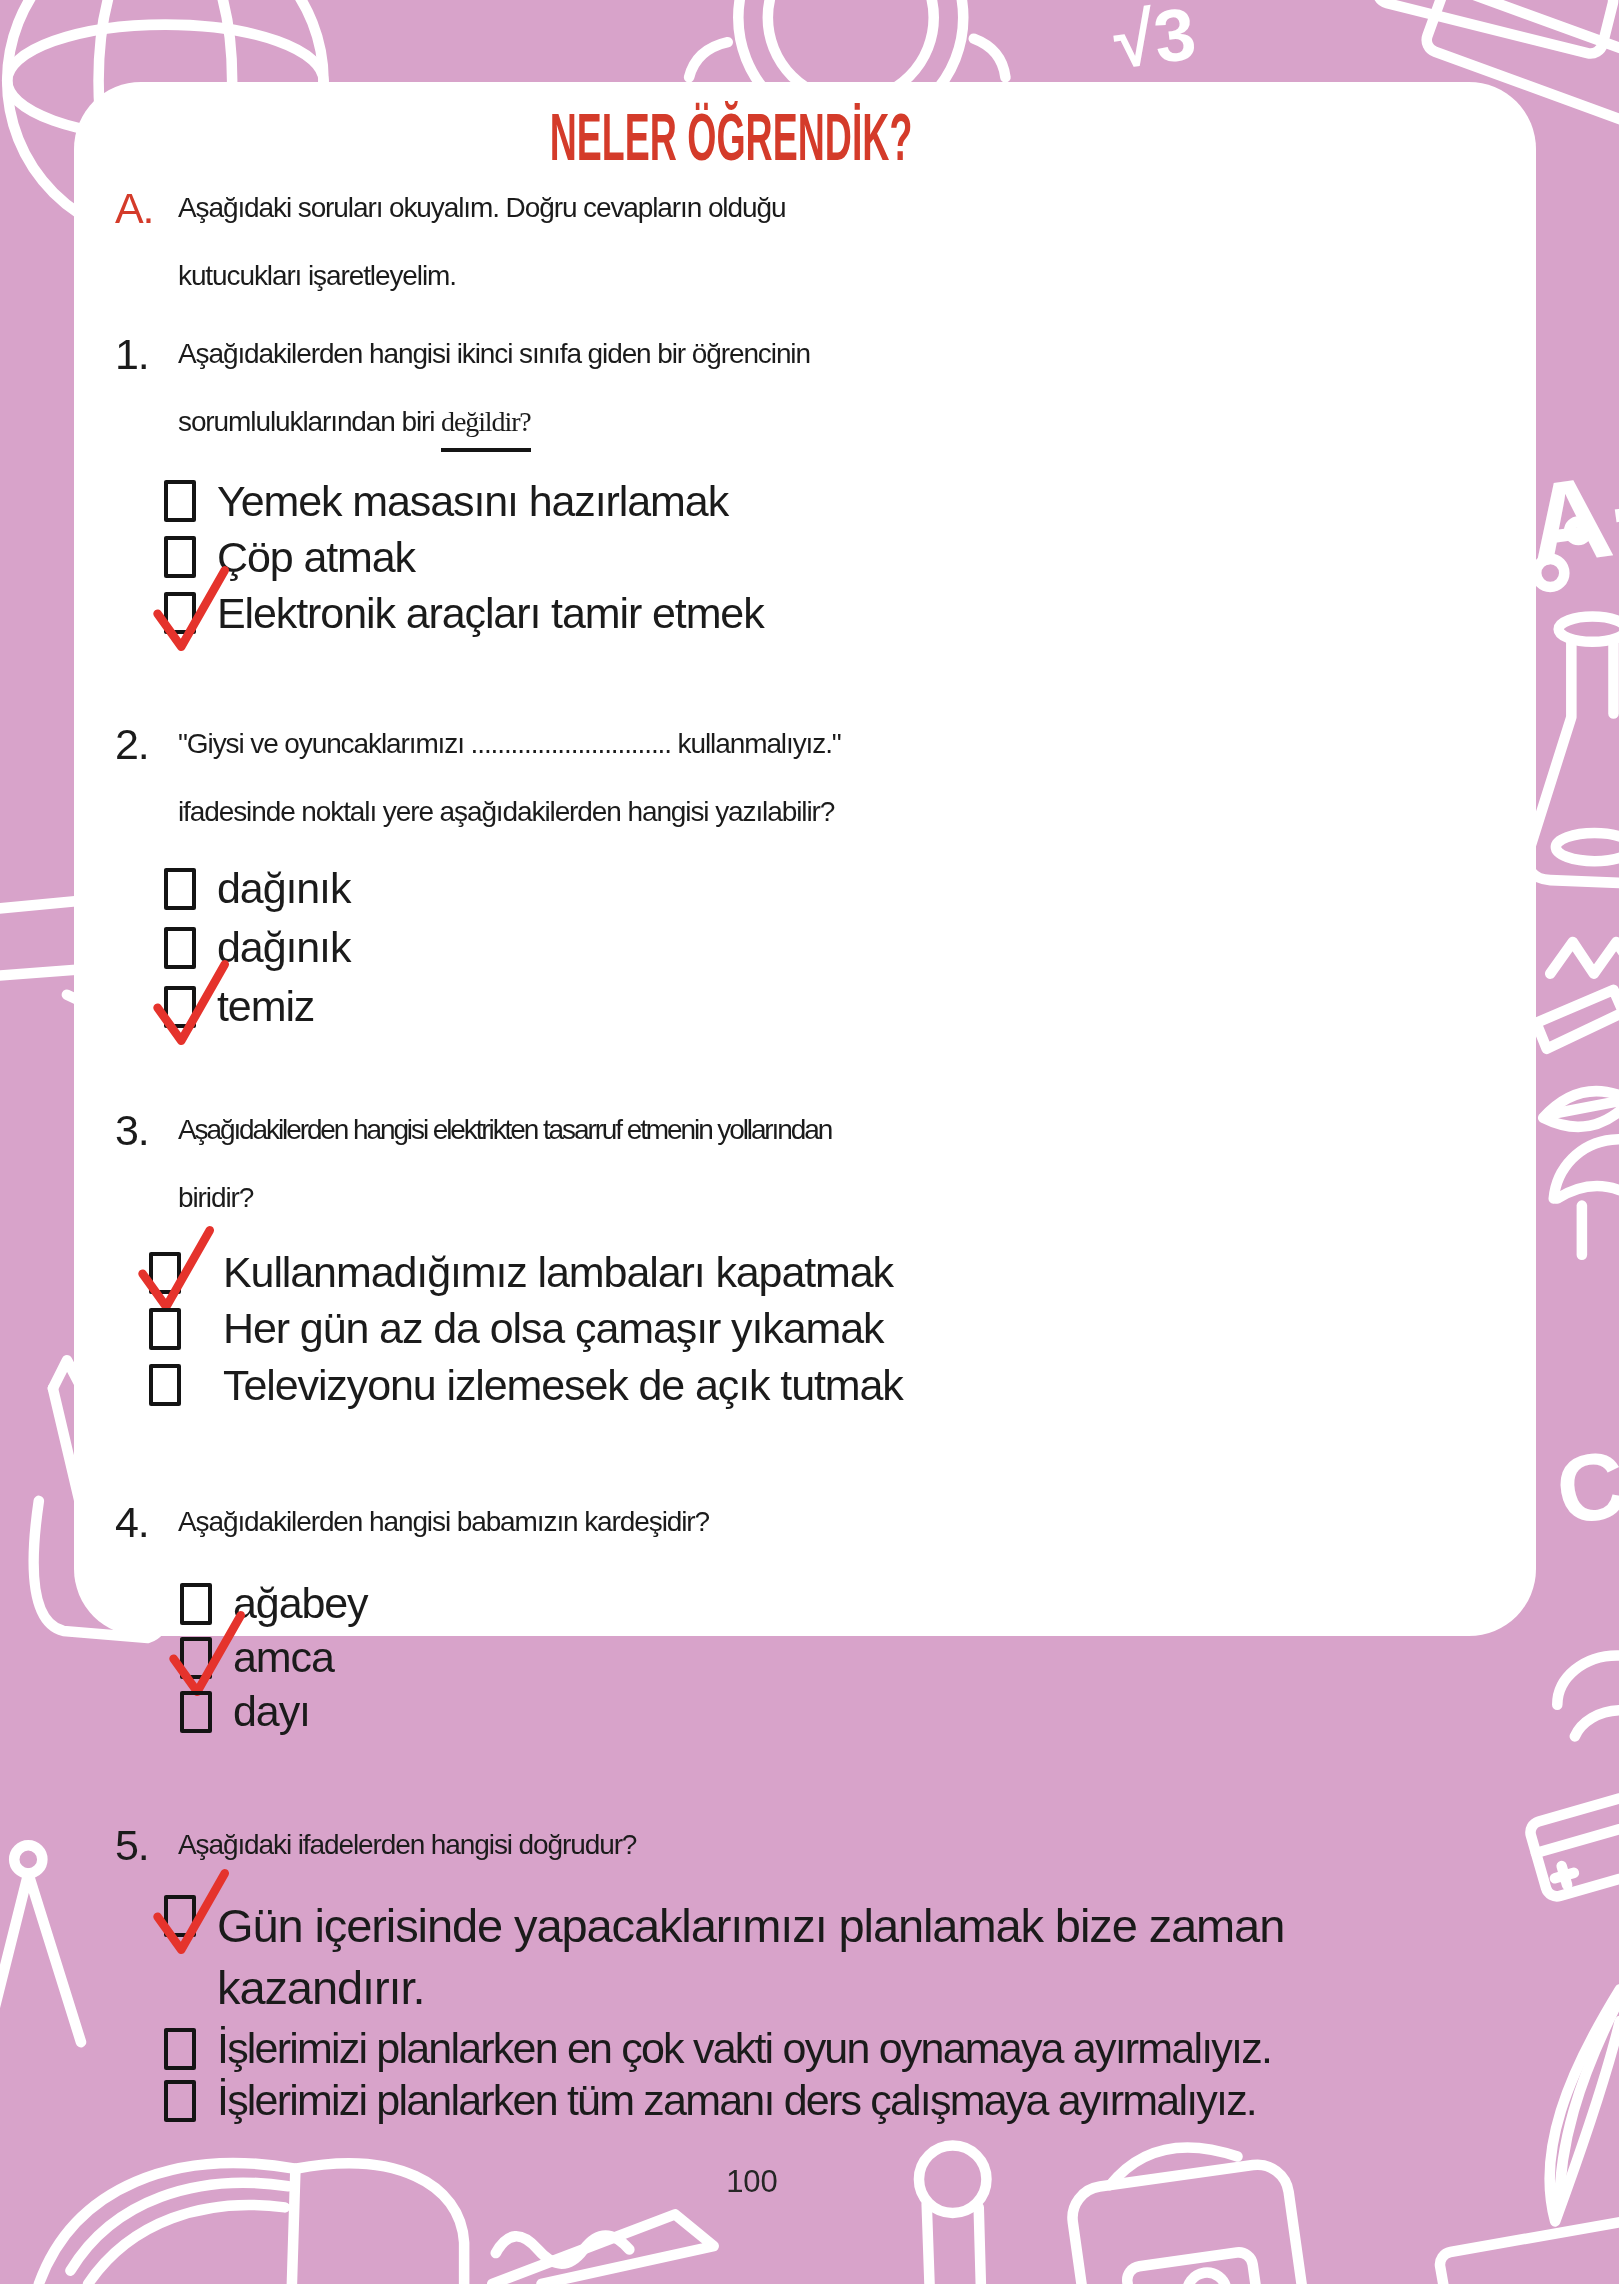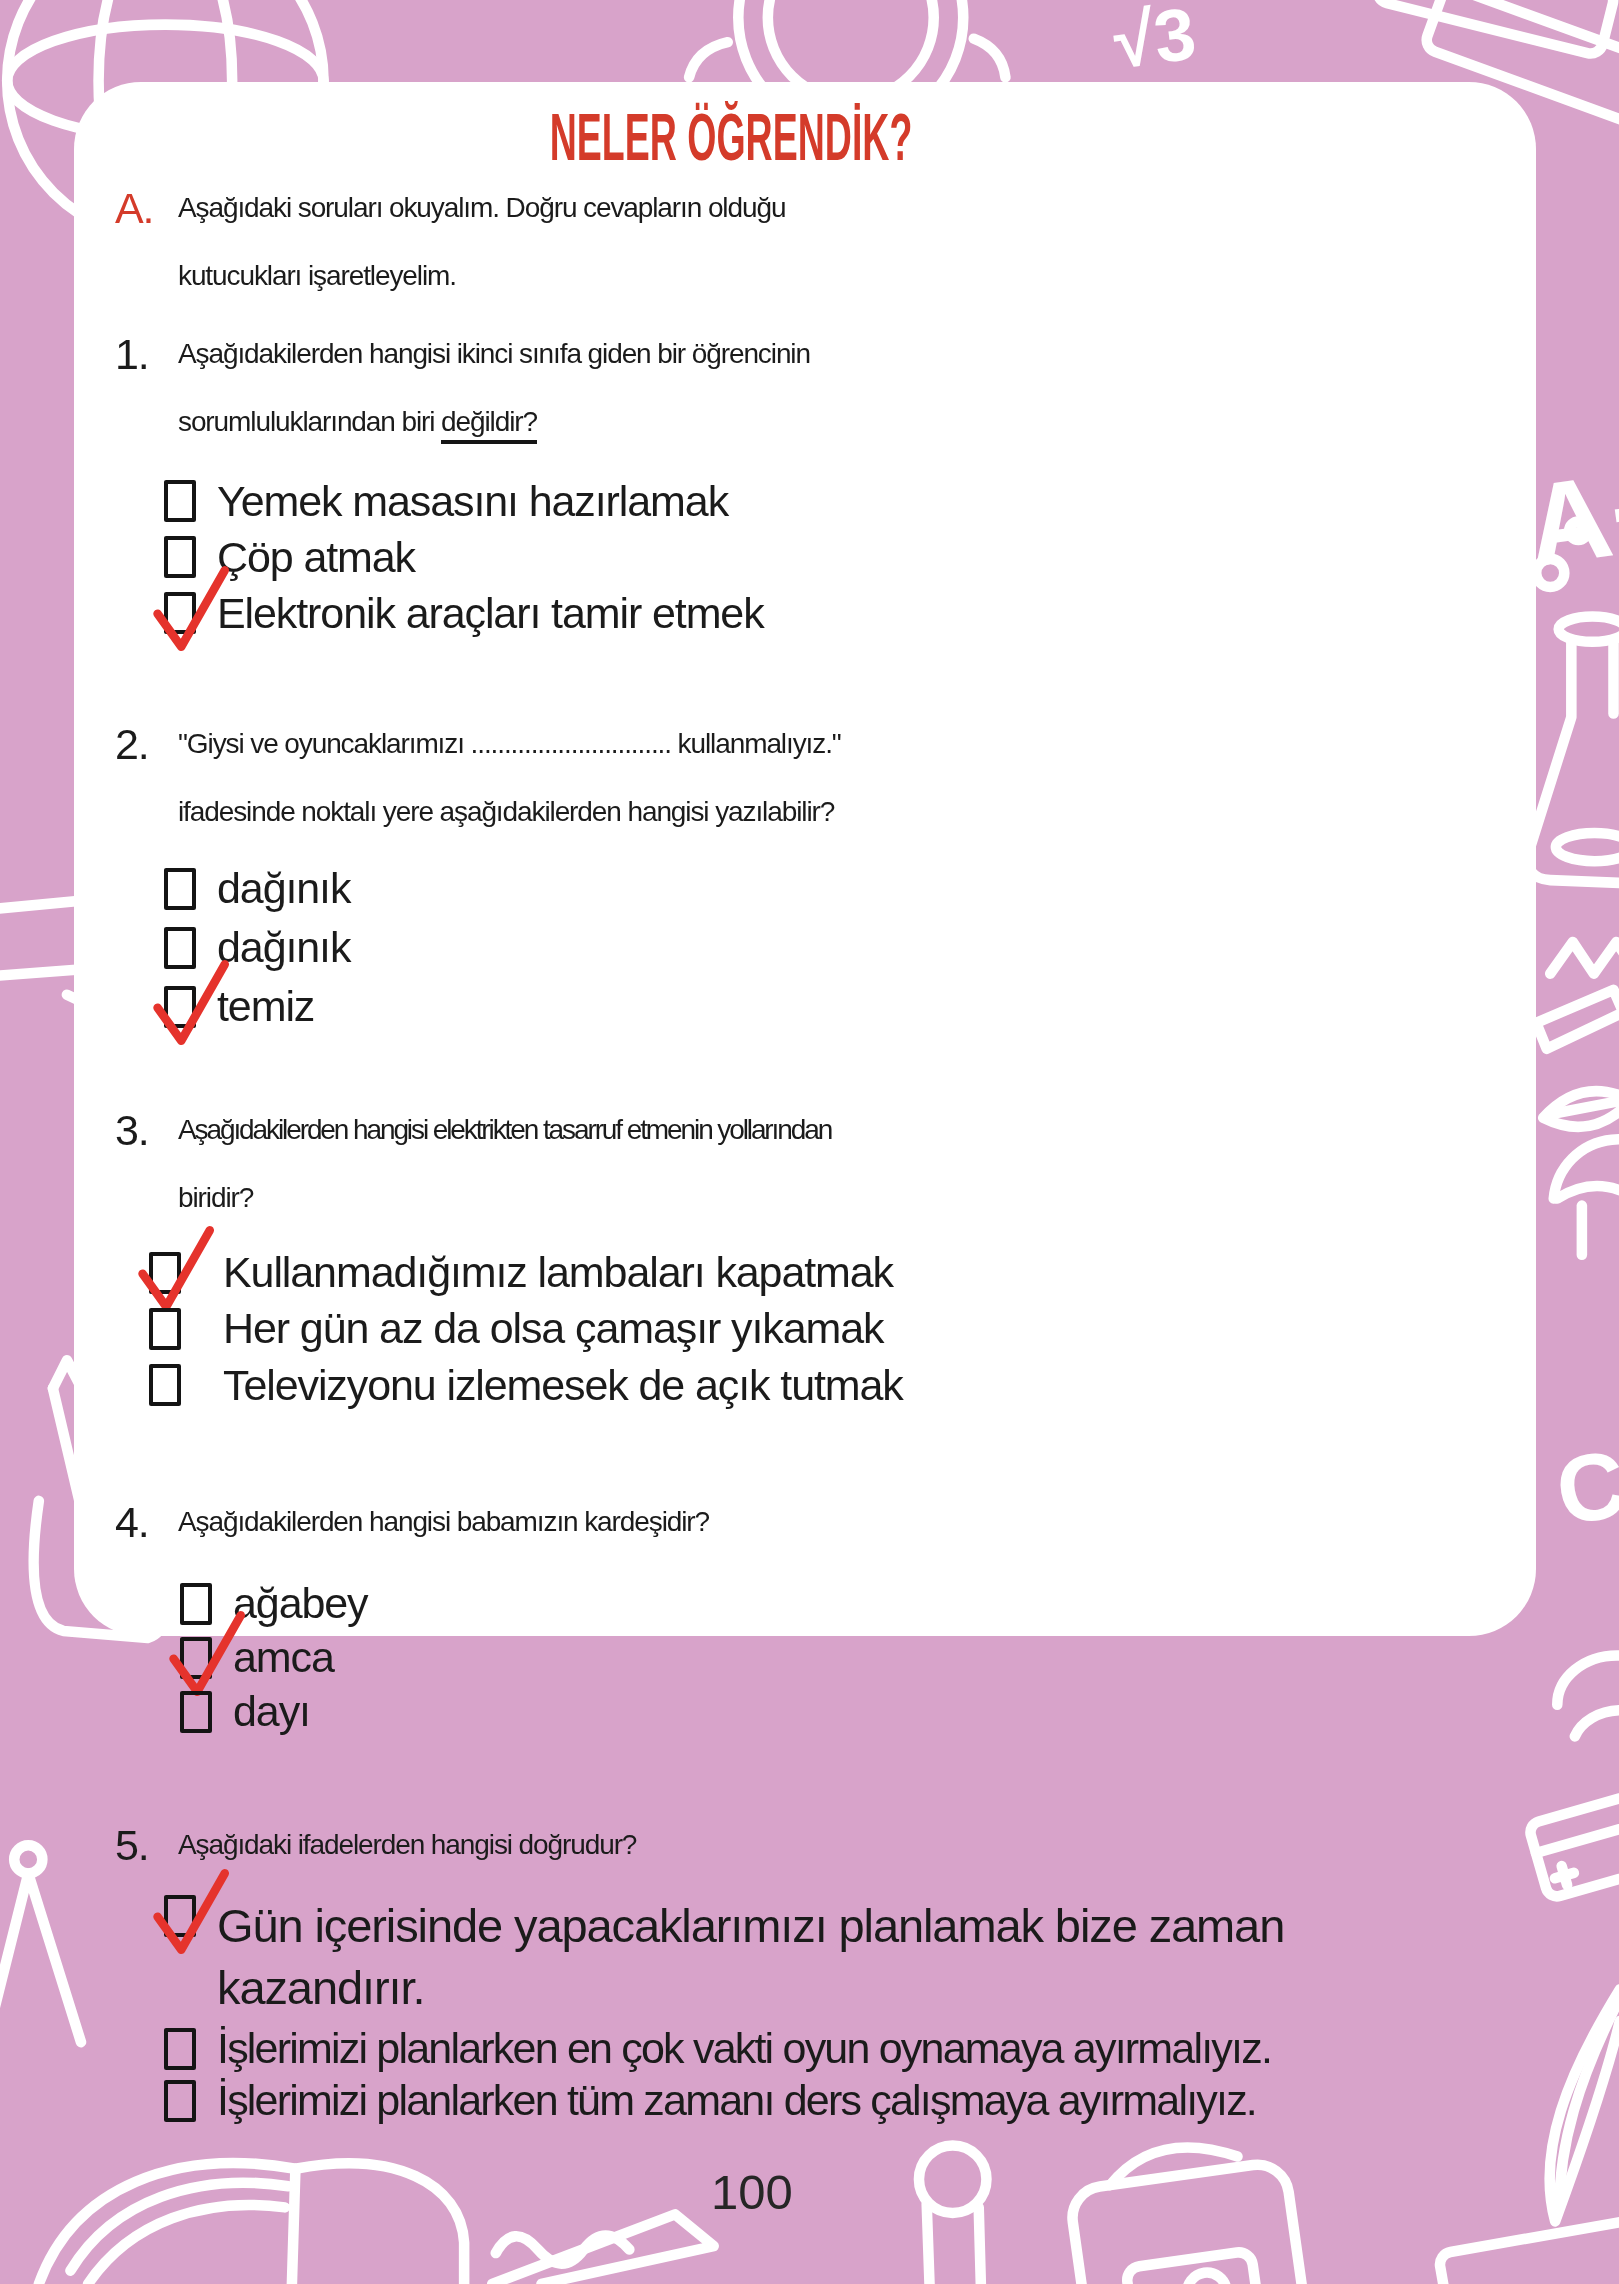--- a/index.html
+++ b/index.html
@@ -31,21 +31,21 @@
   .block{position:absolute;left:41px;right:28px;}
   .inst{top:92px;}
   .q1{top:238px;} .q2{top:628px;} .q3{top:1014px;} .q4{top:1406px;} .q5{top:1729px;}
 
   .head{display:flex;}
   .lead{flex:none;width:63px;font-size:43px;line-height:68px;letter-spacing:-1.1px;}
   .red{color:#d43b2a;}
   .qtext{flex:1;min-width:0;}
   .line{font-size:28px;line-height:68px;letter-spacing:-1.1px;white-space:nowrap;}
   .tight{letter-spacing:-2.1px;}
-  .u{border-bottom:4.9px solid #151515;padding-bottom:3px;}
+  .u{border-bottom:4.9px solid #151515;padding-bottom:11px;font-family:Liberation Serif, serif;}
 
   .opts{margin-left:49px;}
   .q3 .opts{margin-left:34px;}
   .q1 .opts{margin-top:22.5px;}
   .q2 .opts{margin-top:20.4px;}
   .q3 .opts{margin-top:18.3px;}
   .q4 .opts{margin-top:25px;}
   .q5 .opts{margin-top:16px;}
   .option{display:flex;align-items:center;margin-top:11.2px;min-height:45px;}
   .q2 .option{margin-top:14px;}
@@ -64,21 +64,21 @@
   .check{position:absolute;left:-17px;top:-34px;width:79px;height:93px;display:none;}
   .check polyline{stroke:#e5332c;stroke-width:13;fill:none;stroke-linecap:round;stroke-linejoin:round;}
   .checkbox.checked .check{display:block;}
 
   .opt-label{font-size:43px;line-height:45px;letter-spacing:-1.1px;white-space:nowrap;}
   .opt-label .wrapline{font-size:47px;line-height:62px;letter-spacing:-1.1px;white-space:nowrap;}
   .q5 .opt-label{letter-spacing:-1.8px;}
 
   .page-number{
     position:absolute;left:703px;top:2164px;width:98px;
-    text-align:center;font-size:49px;color:#262626;z-index:1;
+    text-align:center;font-size:31px;color:#262626;z-index:1;
   }
 </style>
 </head>
 <body>
 
 <div class="page">
 
   <svg class="doodles" width="1620" height="2284" viewBox="0 0 2304 3249" aria-hidden="true">
 
     <g>

